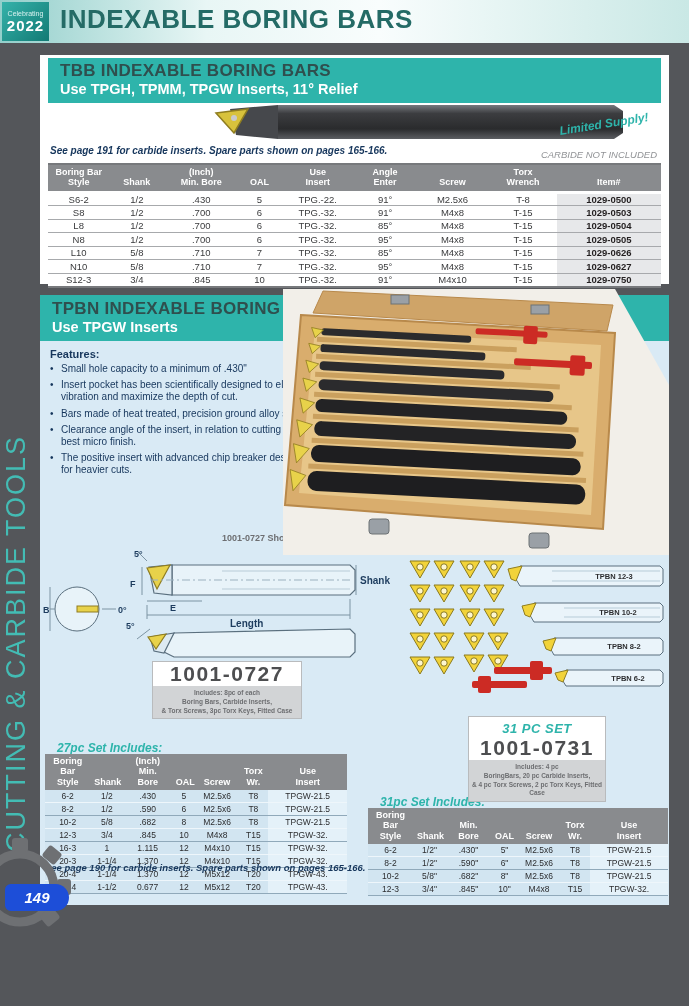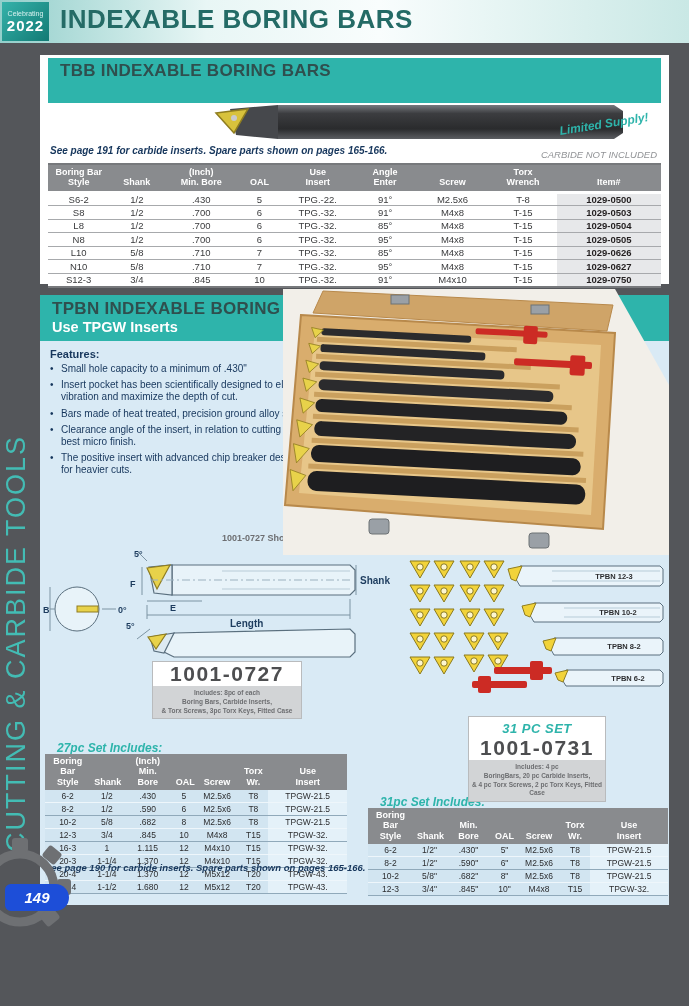--- a/index.html
+++ b/index.html
@@ -109,20 +109,21 @@
     <rect x="62" y="18" width="16" height="14" rx="3" transform="rotate(40 70 25)"></rect>
     <rect x="74" y="50" width="16" height="14" rx="3" transform="rotate(90 82 57)"></rect>
     <rect x="60" y="80" width="16" height="14" rx="3" transform="rotate(140 68 87)"></rect>
   </g>
 </svg>
 <div class="page-badge">149</div>
 
 <div class="card1">
   <div class="banner">
     <div class="b-title">TBB INDEXABLE BORING BARS</div>
+    <div class="b-sub">Use TPGH, TPMM, TPGW Inserts, 11° Relief</div>
   </div>
 
   <svg class="bar-graphic" width="440" height="48" viewBox="0 0 440 48">
     <defs>
       <linearGradient id="gmetal" x1="0" y1="0" x2="0" y2="1">
         <stop offset="0" stop-color="#77797e"></stop>
           <stop offset=".25" stop-color="#3c3d40"></stop>
         <stop offset=".7" stop-color="#2a2b2d"></stop>
           <stop offset="1" stop-color="#5c5e62"></stop>
       </linearGradient>
@@ -503,21 +504,21 @@
           <td>1-1/4</td>
           <td>1.370</td>
           <td>12</td>
           <td>M5x12</td>
           <td>T20</td>
           <td>TPGW-43.</td>
         </tr>
         <tr>
           <td>24-4</td>
           <td>1-1/2</td>
-          <td>1.680</td>
+          <td>0.677</td>
           <td>12</td>
           <td>M5x12</td>
           <td>T20</td>
           <td>TPGW-43.</td>
         </tr>
       </tbody>
   </table>
   <div class="page-note note27">See page 190 for carbide inserts. Spare parts shown on pages 165-166.</div>
 
   <div class="set-box set31">

